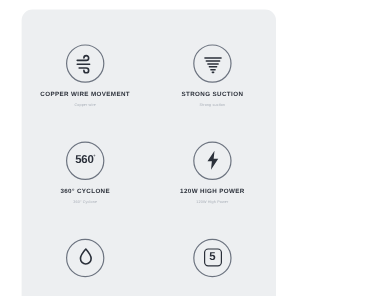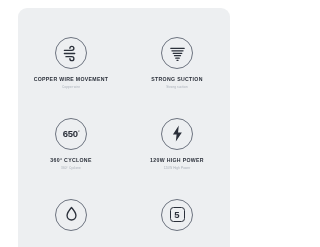--- a/index.html
+++ b/index.html
@@ -155,21 +155,21 @@
             <path d="M11.3 20.6h1.4"></path>
           </svg>
         </div>
         <div class="feature-title">STRONG SUCTION</div>
         <div class="feature-sub">Strong suction</div>
       </div>
 
       <div class="feature-item">
         <div class="icon-circle" style="border-color:#6d7480;">
           <div class="badge-360">
-            <span>650</span><span class="deg">°</span>
+            <span>560</span><span class="deg">°</span>
           </div>
         </div>
         <div class="feature-title">360° CYCLONE</div>
         <div class="feature-sub">360° Cyclone</div>
       </div>
 
       <div class="feature-item">
         <div class="icon-circle">
           <svg width="19" height="19" viewBox="0 0 24 24" fill="#2b303a" stroke="none">
             <path d="M13.6 2 6.2 13.2h4.6L9.9 22l7.6-11.4h-4.8z"></path>

